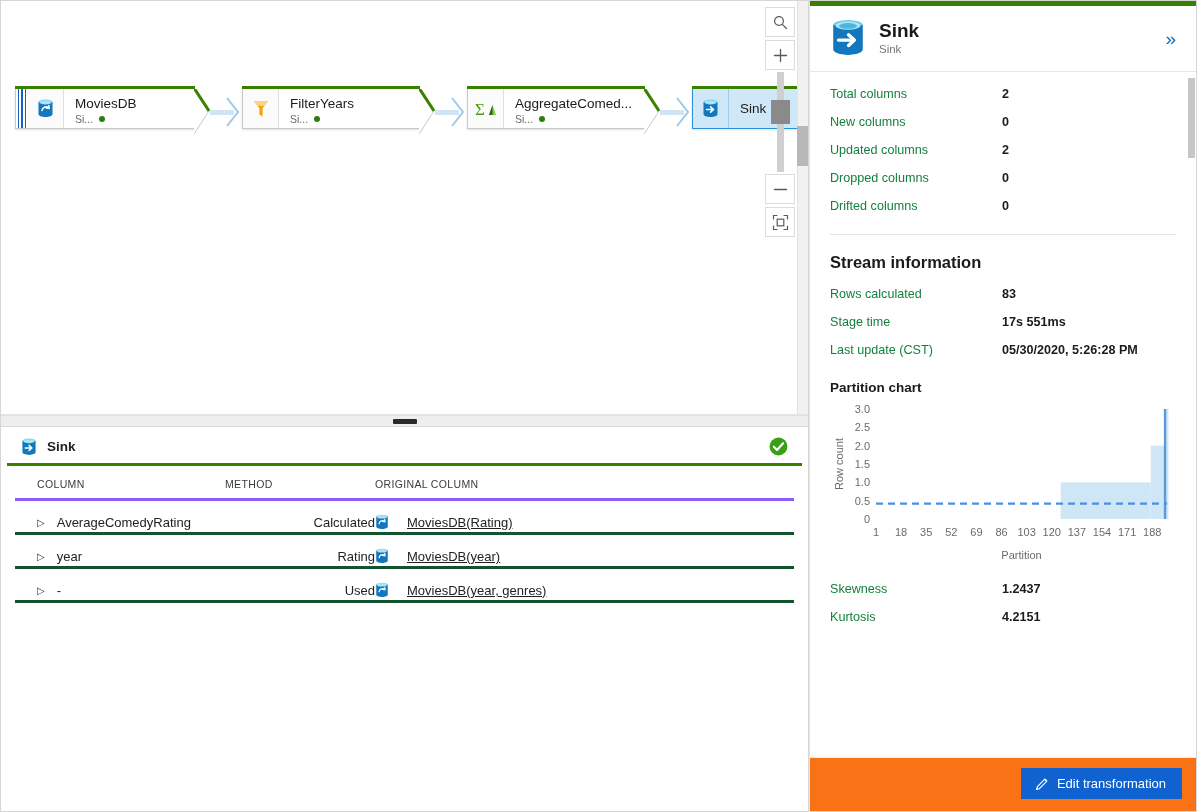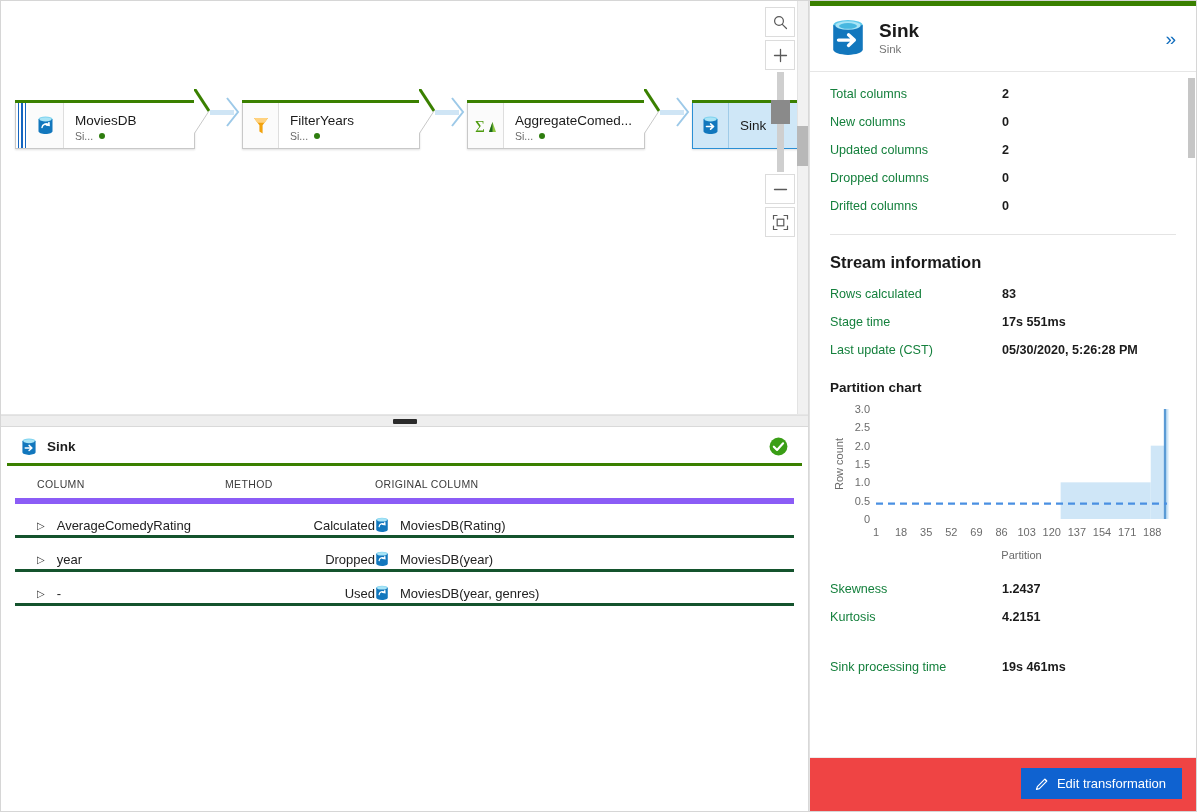--- a/index.html
+++ b/index.html
@@ -47,26 +47,25 @@
     top: 88px;
     display: flex;
     align-items: stretch;
     height: 46px;
   }
 
   .node {
     position: relative;
     display: flex;
     align-items: stretch;
-    height: 46px;
+    height: 40px;
     background: #ffffff;
     border: 1px solid #c8c8c8;
     border-top: none;
     box-shadow: 0 1px 2px rgba(0,0,0,.13);
-    margin-top: 14px;
   }
   .node::before {
     content: "";
     position: absolute;
     left: -1px; right: -1px; top: -3px;
     height: 3px;
     background: #3a8000;
   }
   .node .icon-cell {
     width: 36px;
@@ -243,42 +242,42 @@
     border-collapse: collapse;
     table-layout: fixed;
   }
   table.cols th {
     text-align: left;
     font-size: 10.5px;
     font-weight: normal;
     letter-spacing: .35px;
     color: #3b3b3b;
     padding: 12px 0 8px 0;
-    border-bottom: 6px solid #8b5cf6;
+    border-bottom: 3px solid #8b5cf6;
   }
   table.cols td {
     font-size: 13px;
     color: #222;
     padding: 13px 0 2px 0;
     border-bottom: 3px solid #14532d;
     vertical-align: middle;
   }
   .cw1 { width: 210px; padding-left: 22px !important; }
   .cw2 { width: 150px; text-align: right; }
   .cw3 { width: auto; }
   th.cw1 { padding-left: 22px !important; }
   .tri {
     display: inline-block;
     margin-right: 12px;
     color: #333;
     font-size: 10px;
     position: relative;
     top: -1px;
   }
-  .src-cell { display: flex; align-items: flex-end; gap: 11px; }
+  .src-cell { display: flex; align-items: flex-end; gap: 18px; text-decoration: underline; }
   .src-cell .db-ic { width: 14px; height: 16px; flex: none; }
   .table-wrap { padding: 0 14px; }
 
   
   .right-panel {
     width: 387px;
     height: 810px;
     background: #ffffff;
     position: relative;
     display: flex;
@@ -330,21 +329,21 @@
   
   .chart-box { position: relative; width: 345px; height: 160px; margin-top: 2px; }
   .chart-box svg { display: block; }
 
   .rp-footer {
     flex: none;
     padding: 10px 14px 12px 14px;
     display: flex;
     justify-content: flex-end;
     border-top: 1px solid #ececec;
-    background: #ef4444;
+    background: #f97316;
   }
   .btn-primary {
     background: #0f62d0;
     color: #fff;
     border: none;
     font-size: 13px;
     padding: 8px 16px 8px 14px;
     display: flex; align-items: center; gap: 8px;
     cursor: pointer;
     font-family: "Liberation Sans", sans-serif;
@@ -583,21 +582,21 @@
                     </svg>
                   </span>
                   <span>MoviesDB(Rating)</span>
                 </span>
               </td>
             </tr>
             <tr>
               <td class="cw1">
                 <span class="tri">▷</span><span>year</span>
               </td>
-              <td class="cw2">Dropped</td>
+              <td class="cw2">Rating</td>
               <td class="cw3">
                 <span class="src-cell">
                   <span class="db-ic">
                     <svg width="14" height="16" viewBox="0 0 17 19">
                       <ellipse cx="8.5" cy="3.2" rx="7" ry="2.6" fill="#7fd3ef"></ellipse>
                       <path d="M1.5 3.2 V15.2 C1.5 16.7 4.6 17.9 8.5 17.9 C12.4 17.9 15.5 16.7 15.5 15.2 V3.2 Z" fill="#1277bd"></path>
                       <ellipse cx="8.5" cy="3.4" rx="6" ry="2" fill="#a8e4f6"></ellipse>
                       <path d="M5 11.5 a4 4 0 0 1 6.6 -2.6 M11.9 6.4 l0.2 2.9 l-2.8 -0.4" stroke="#fff" stroke-width="1.5" fill="none" stroke-linecap="round"></path>
                     </svg>
                   </span>
@@ -729,26 +728,20 @@
         <div class="kv">
           <span class="k">Skewness</span>
           <span class="v">1.2437</span>
         </div>
         <div class="kv">
           <span class="k">Kurtosis</span>
           <span class="v">4.2151</span>
         </div>
       </div>
 
-      <div style="margin-top:22px">
-        <div class="kv">
-          <span class="k">Sink processing time</span>
-          <span class="v">19s 461ms</span>
-        </div>
-      </div>
 
       <div class="rp-scrollbar"></div>
     </div>
 
     <div class="rp-footer">
       <button class="btn-primary">
         <span>
           <svg width="14" height="14" viewBox="0 0 14 14">
             <path d="M1.5 12.5 L2.4 9.6 L9.8 2.2 L11.8 4.2 L4.4 11.6 Z" fill="none" stroke="#fff" stroke-width="1.2" stroke-linejoin="round"></path>
             <path d="M9.8 2.2 L11.8 4.2" stroke="#fff" stroke-width="1.2"></path>

